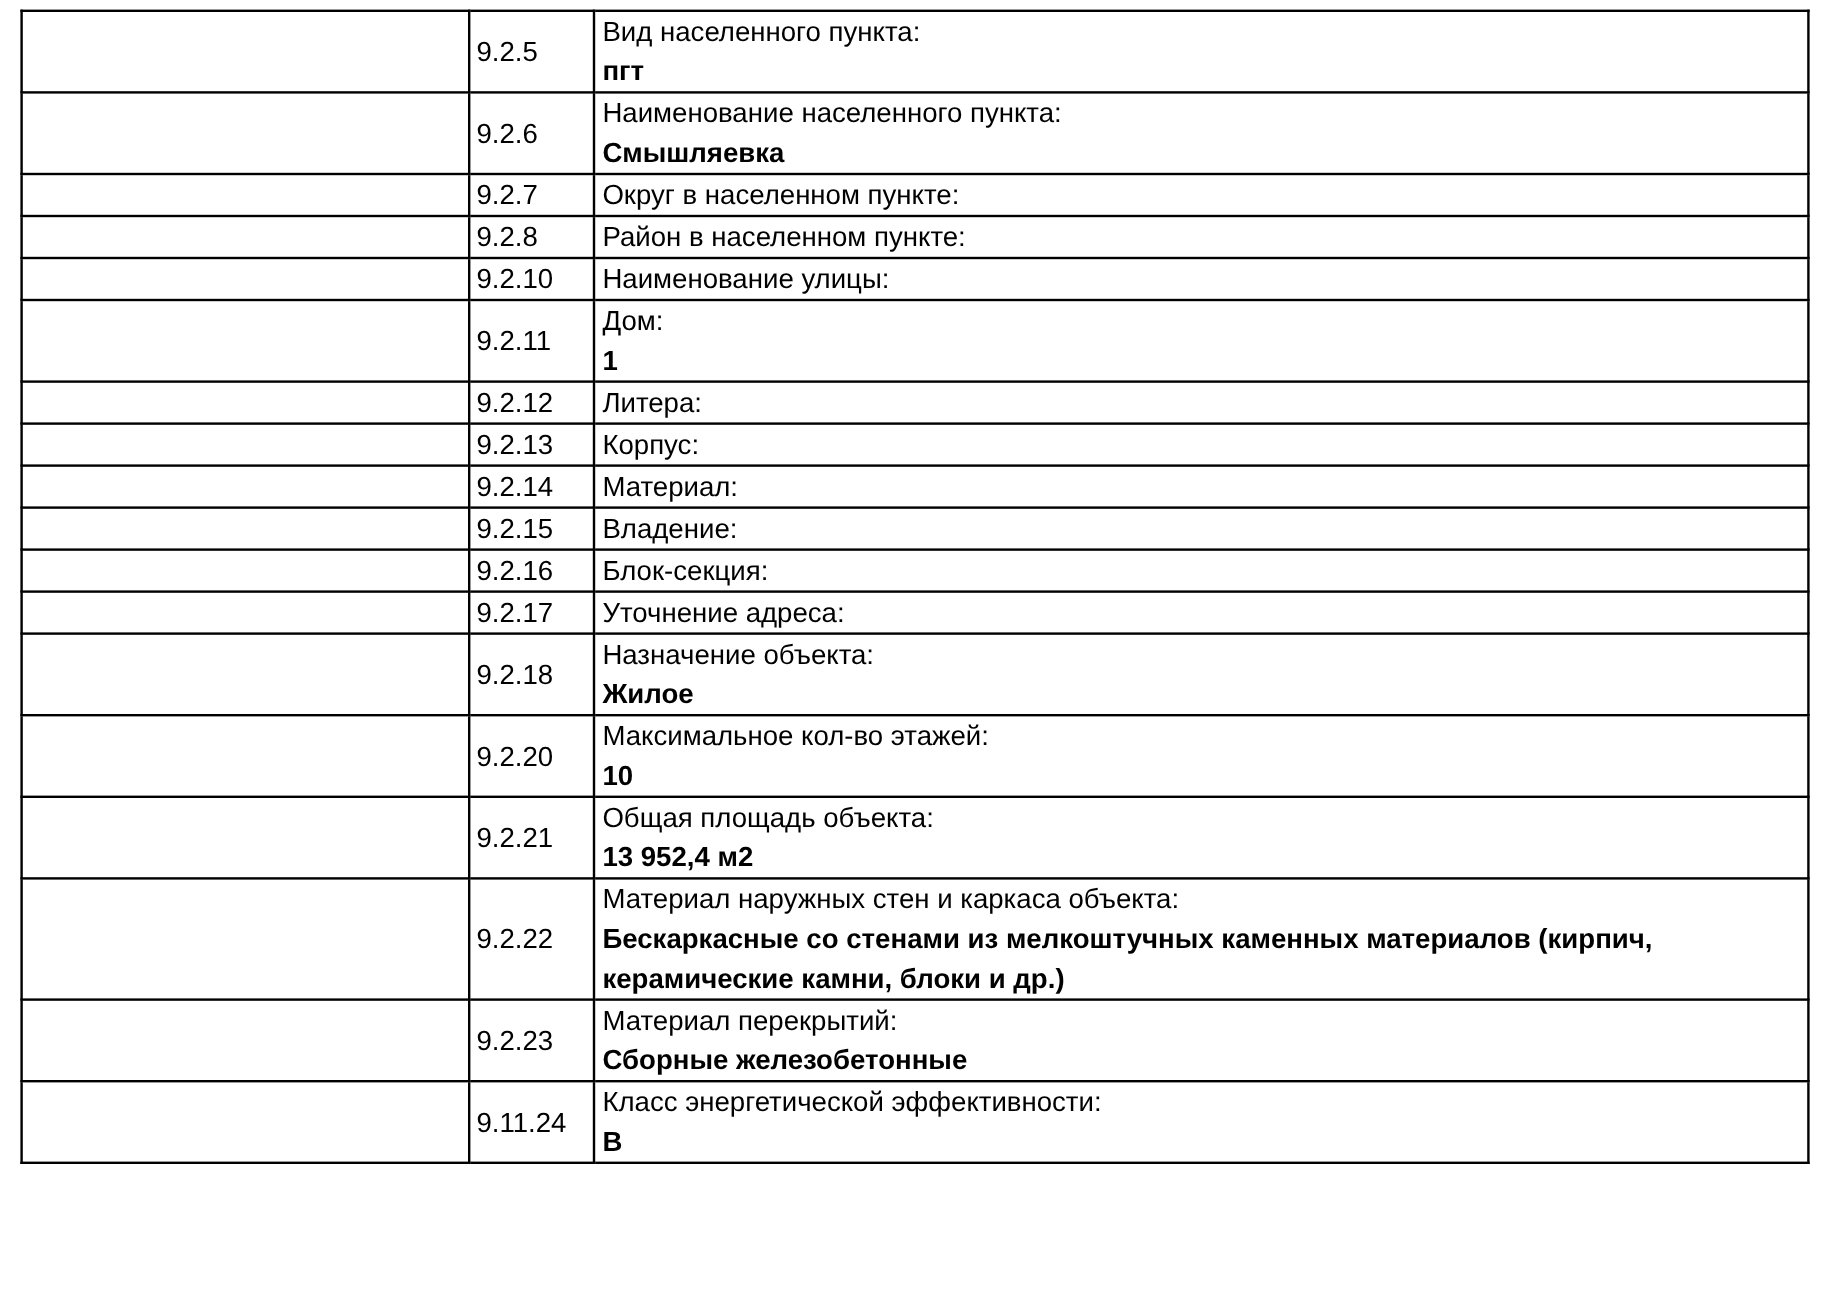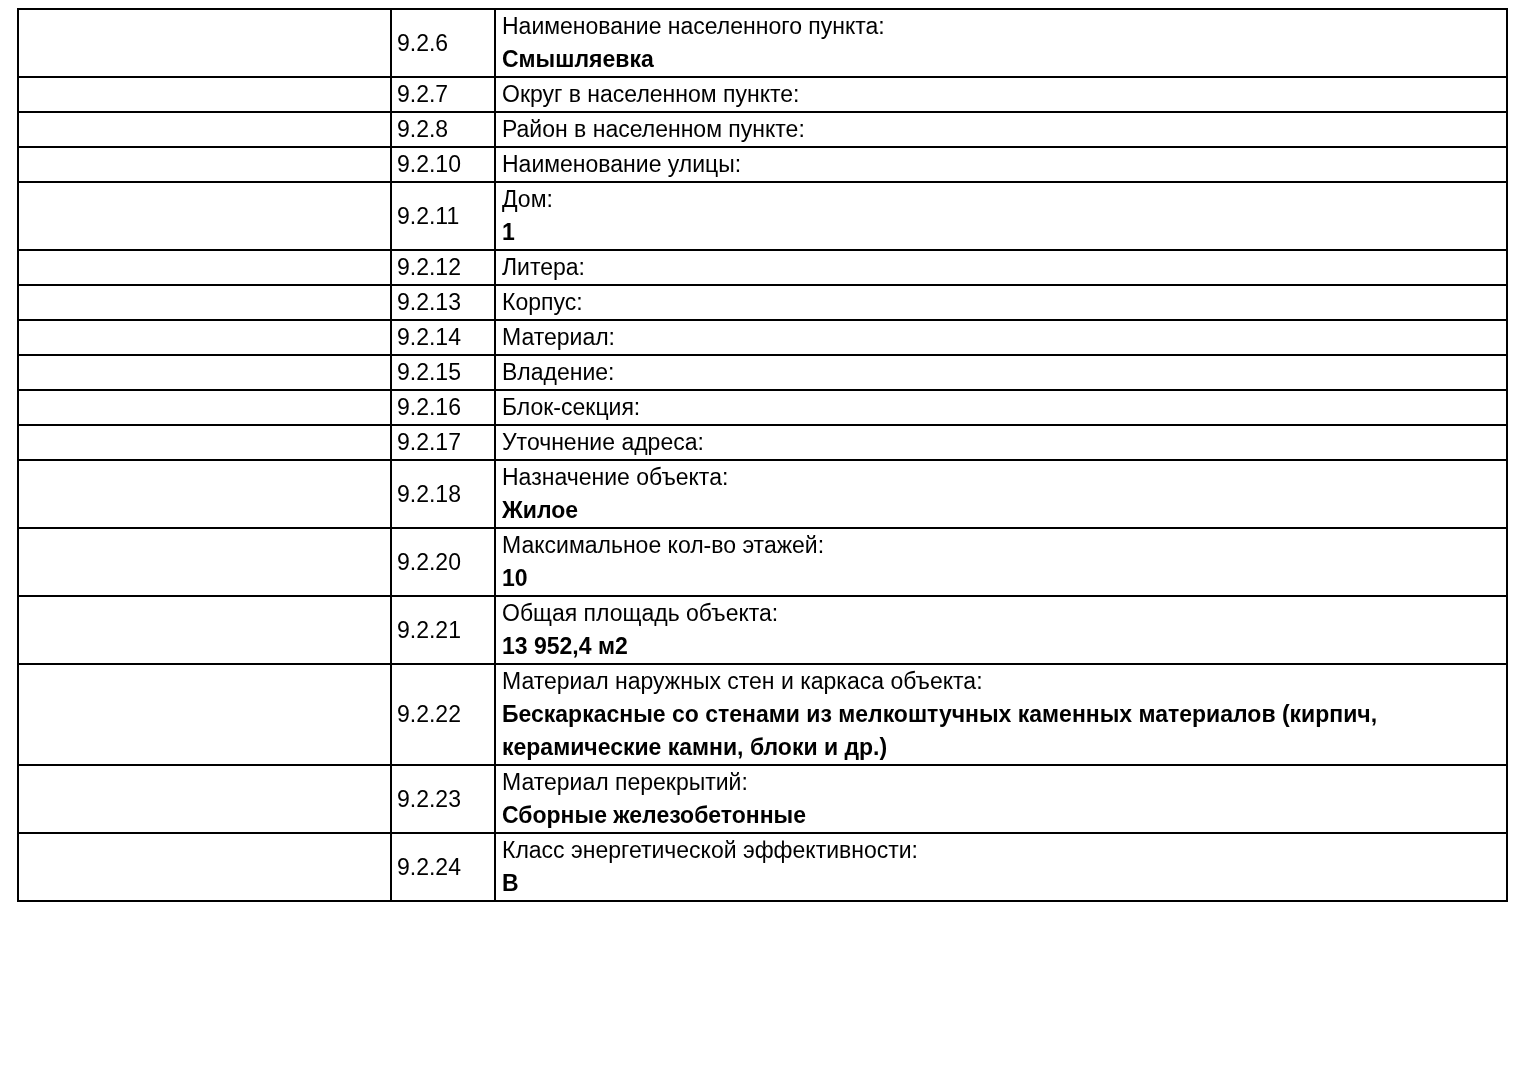--- a/index.html
+++ b/index.html
@@ -44,20 +44,28 @@
 </head>
 <body>
 
 <table class="details-table">
   <colgroup>
     <col style="width:373px">
     <col style="width:104px">
     <col style="width:1012px">
   </colgroup>
   <tbody id="table-body">
+  <tr>
+    <td class="cell-empty"></td>
+    <td class="cell-code">9.2.5</td>
+    <td class="cell-desc">
+      <div class="field-label">Вид населенного пункта:</div>
+      <div class="field-value">пгт</div>
+    </td>
+  </tr>
 
   <tr>
     <td class="cell-empty"></td>
     <td class="cell-code">9.2.6</td>
     <td class="cell-desc">
       <div class="field-label">Наименование населенного пункта:</div>
       <div class="field-value">Смышляевка</div>
     </td>
   </tr>
 
@@ -193,20 +201,20 @@
     <td class="cell-empty"></td>
     <td class="cell-code">9.2.23</td>
     <td class="cell-desc">
       <div class="field-label">Материал перекрытий:</div>
       <div class="field-value">Сборные железобетонные</div>
     </td>
   </tr>
 
   <tr>
     <td class="cell-empty"></td>
-    <td class="cell-code">9.2.24</td>
+    <td class="cell-code">9.11.24</td>
     <td class="cell-desc">
       <div class="field-label">Класс энергетической эффективности:</div>
       <div class="field-value">В</div>
     </td>
   </tr>
 </tbody>
 </table>
 
 </body></html>

